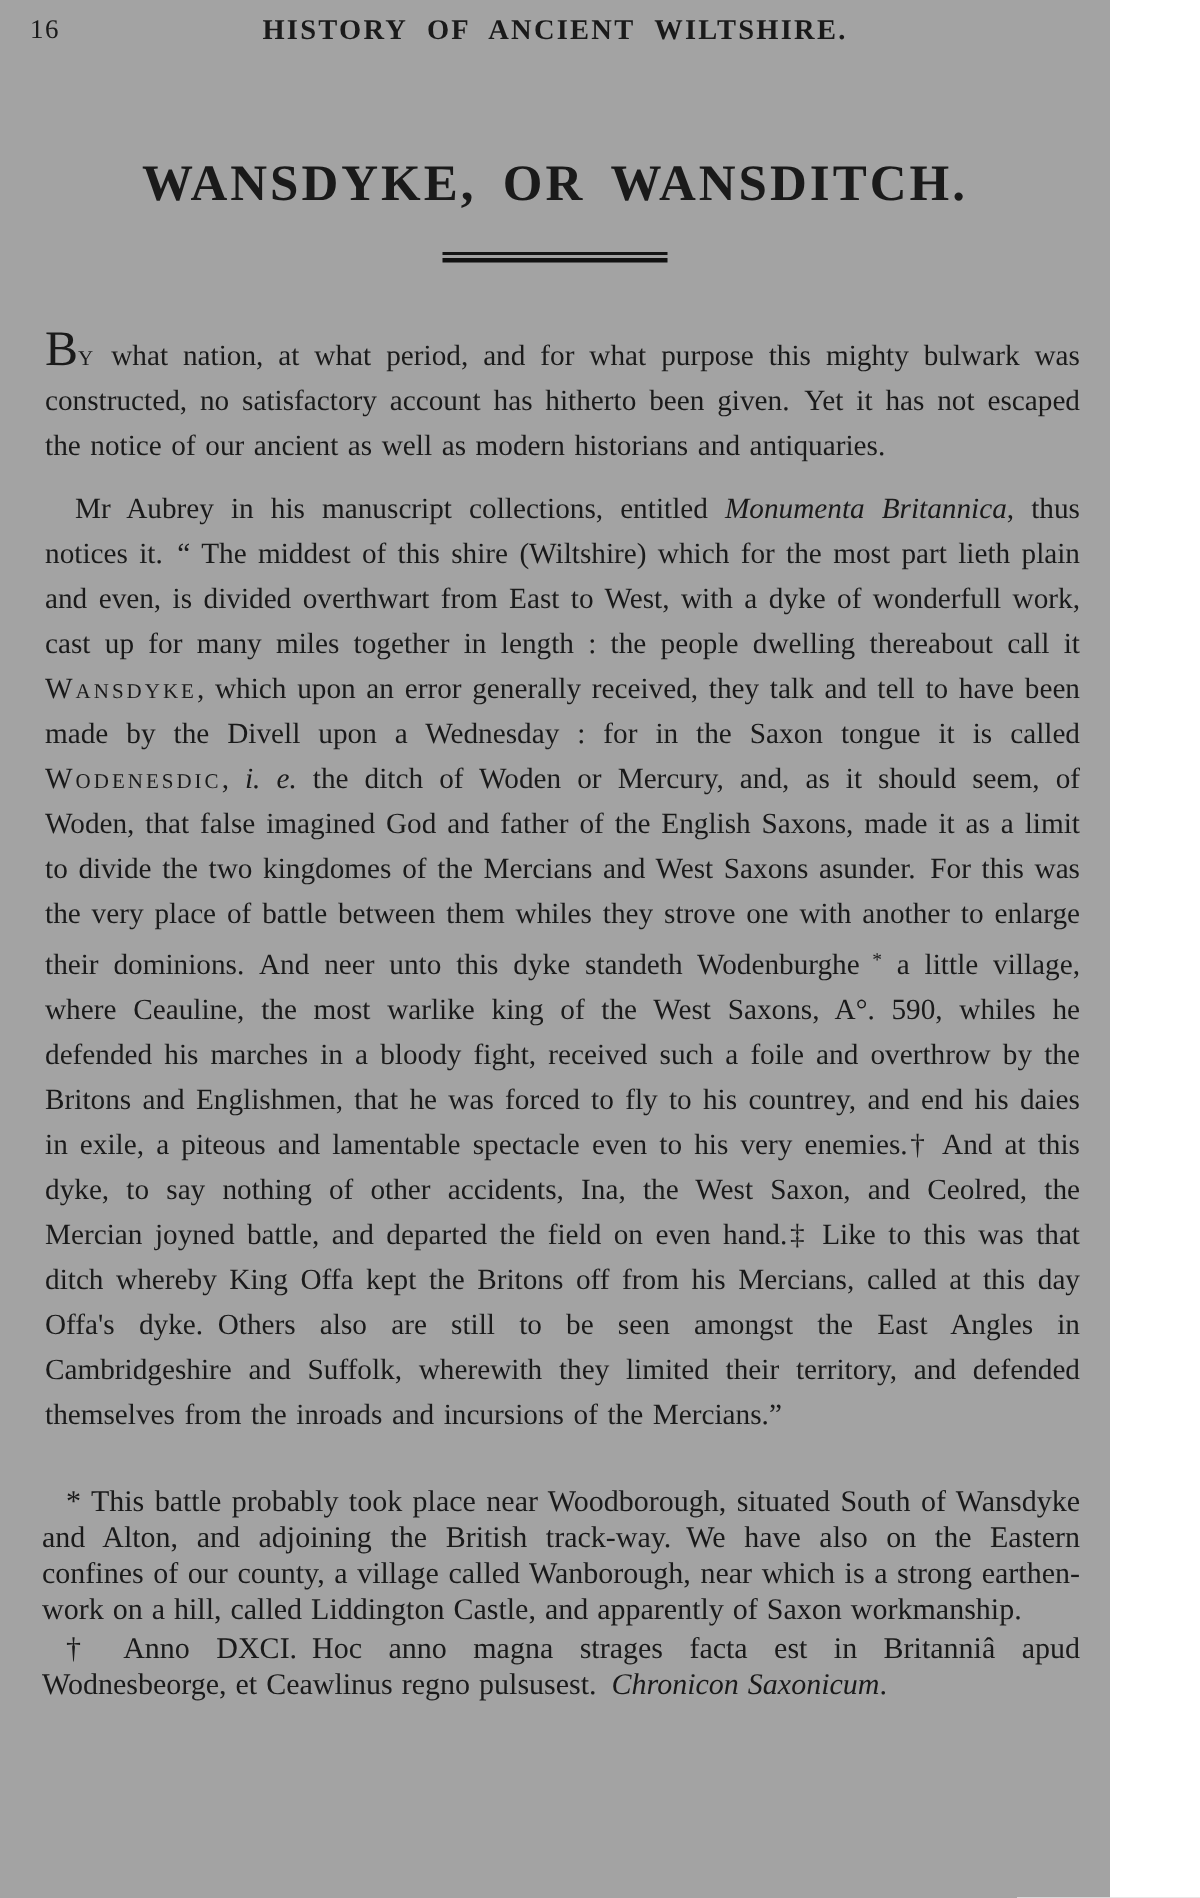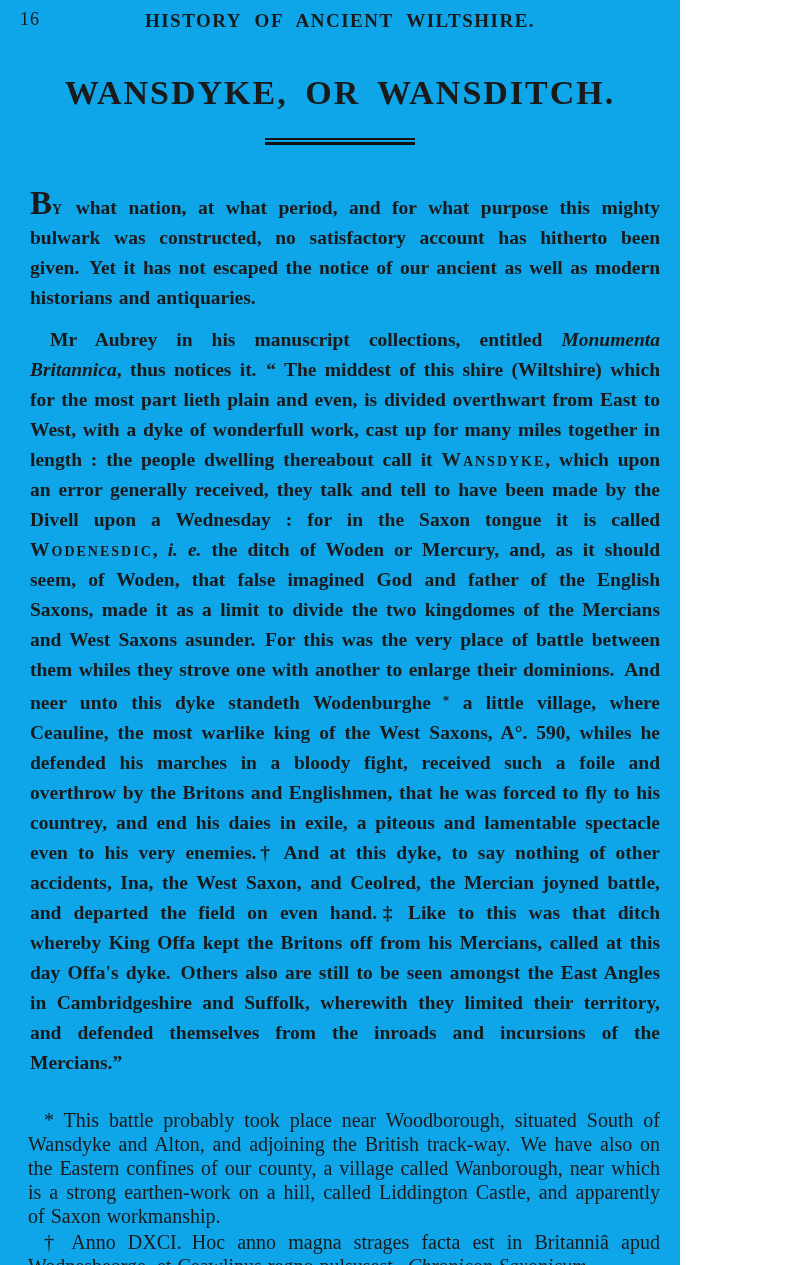--- a/index.html
+++ b/index.html
@@ -1,62 +1,62 @@
 <!DOCTYPE html>
 <html><head>
 <meta charset="utf-8">
 <style>
   html, body { margin: 0; padding: 0; background: #ffffff; }
   .page {
     position: relative;
-    width: 680px;
+    width: 740px;
     height: 1265px;
     box-sizing: border-box;
-    background: #0ea5e9;
+    background: #a3a3a3;
     color: #1a1a1a;
     font-family: "Liberation Serif", serif;
     overflow: hidden;
   }
   .pagenum {
     position: absolute;
     left: 20px;
     top: 9px;
     font-size: 18px;
     letter-spacing: 1px;
   }
   .running-head {
     padding-top: 10px;
     text-align: center;
     font-size: 19px;
     font-weight: bold;
     letter-spacing: 1.5px;
     word-spacing: 7px;
   }
   .title {
-    margin: 42px 0 0 0;
+    margin: 72px 0 0 0;
     text-align: center;
     font-size: 34px;
     font-weight: bold;
     letter-spacing: 2px;
     word-spacing: 7px;
   }
   .title-rule {
     width: 150px;
     margin: 26px auto 0 auto;
   }
   .title-rule .rule-thin  { height: 2px; background: #151515; margin-bottom: 2px; }
   .title-rule .rule-thick { height: 3px; background: #111111; }
   .body-text {
     margin: 48px 20px 0 30px;
     text-align: justify;
     font-size: 19.5px;
     line-height: 30px;
     word-spacing: 1.5px;
   }
-  .para { margin: 0; font-weight: bold; }
+  .para { margin: 0; }
   .para.indent { margin-top: 12px; text-indent: 20px; }
   .seg-initial   { font-size: 33px; line-height: 1px; }
   .seg-smallcaps { font-variant: small-caps; letter-spacing: 2px; }
   .seg-italic    { font-style: italic; }
   .seg-sup       { vertical-align: 5px; font-size: 13px; }
   .footnotes {
     margin: 30px 20px 0 28px;
     text-align: justify;
     font-size: 20px;
     line-height: 24px;

